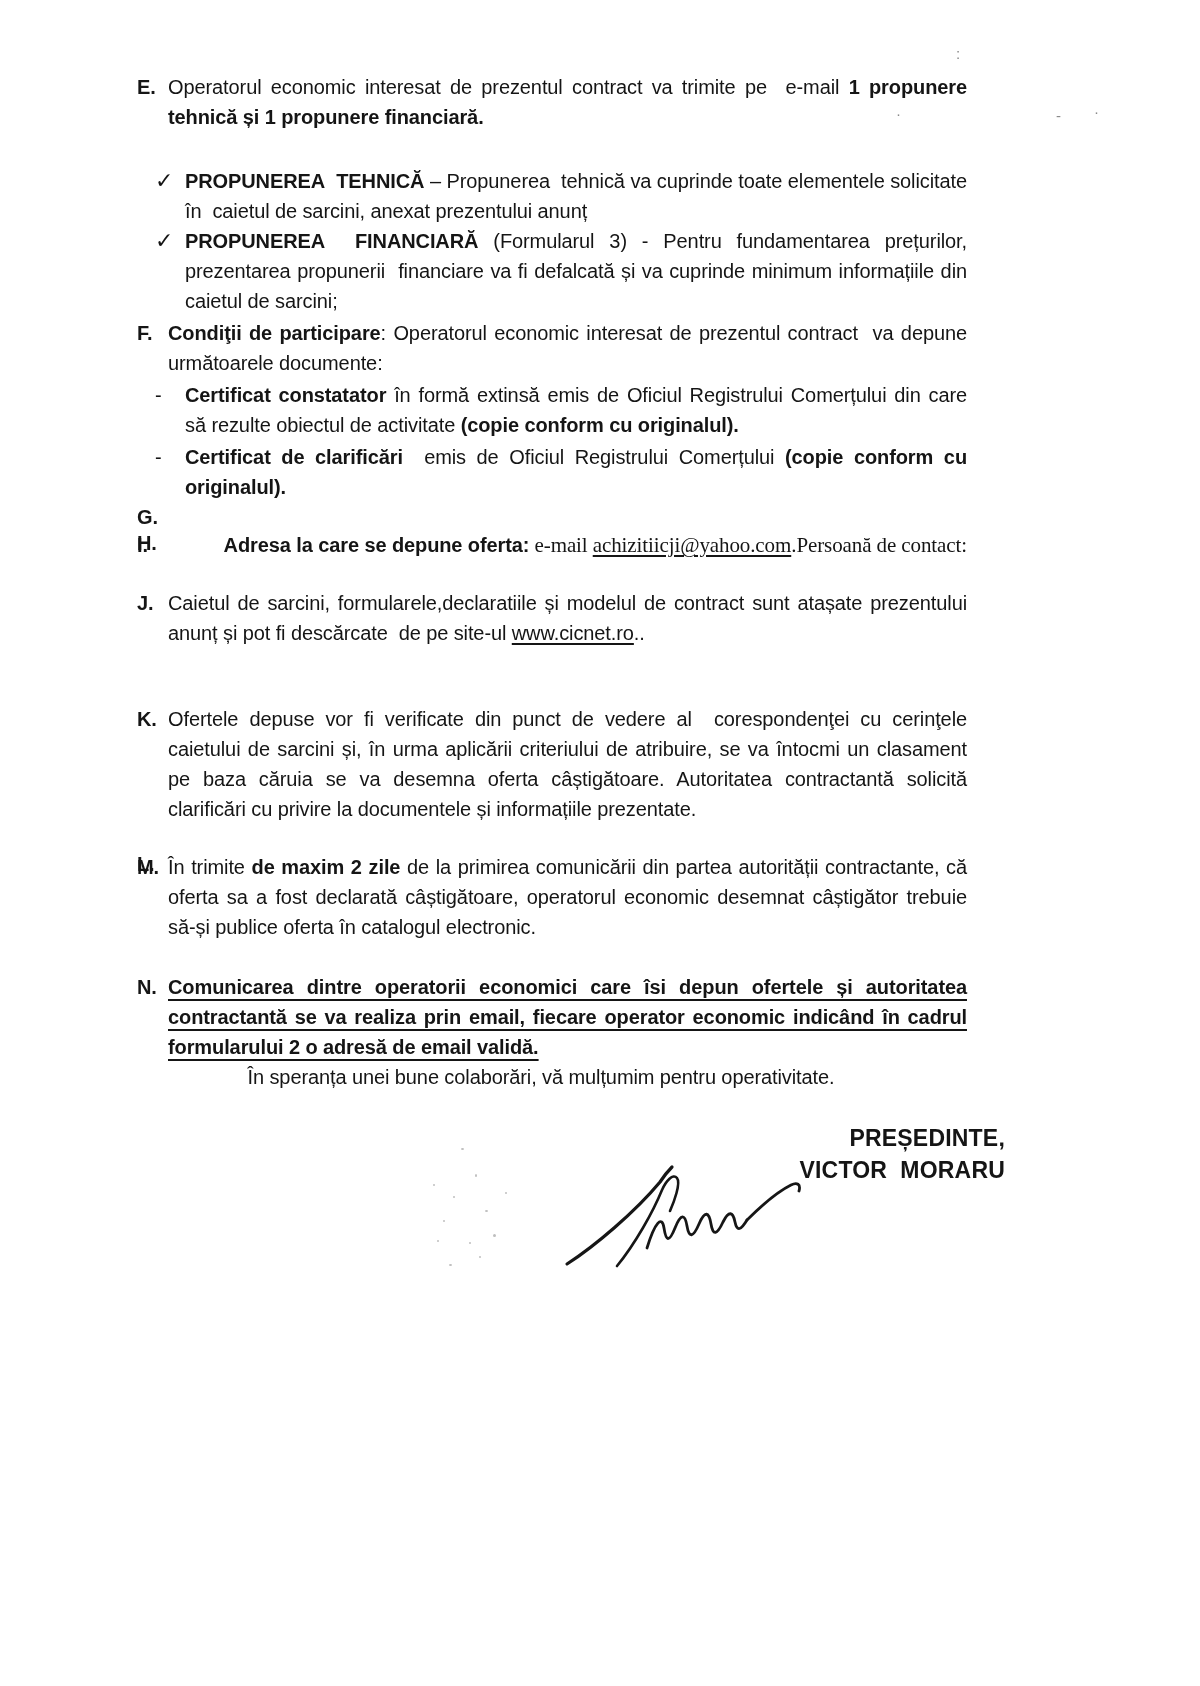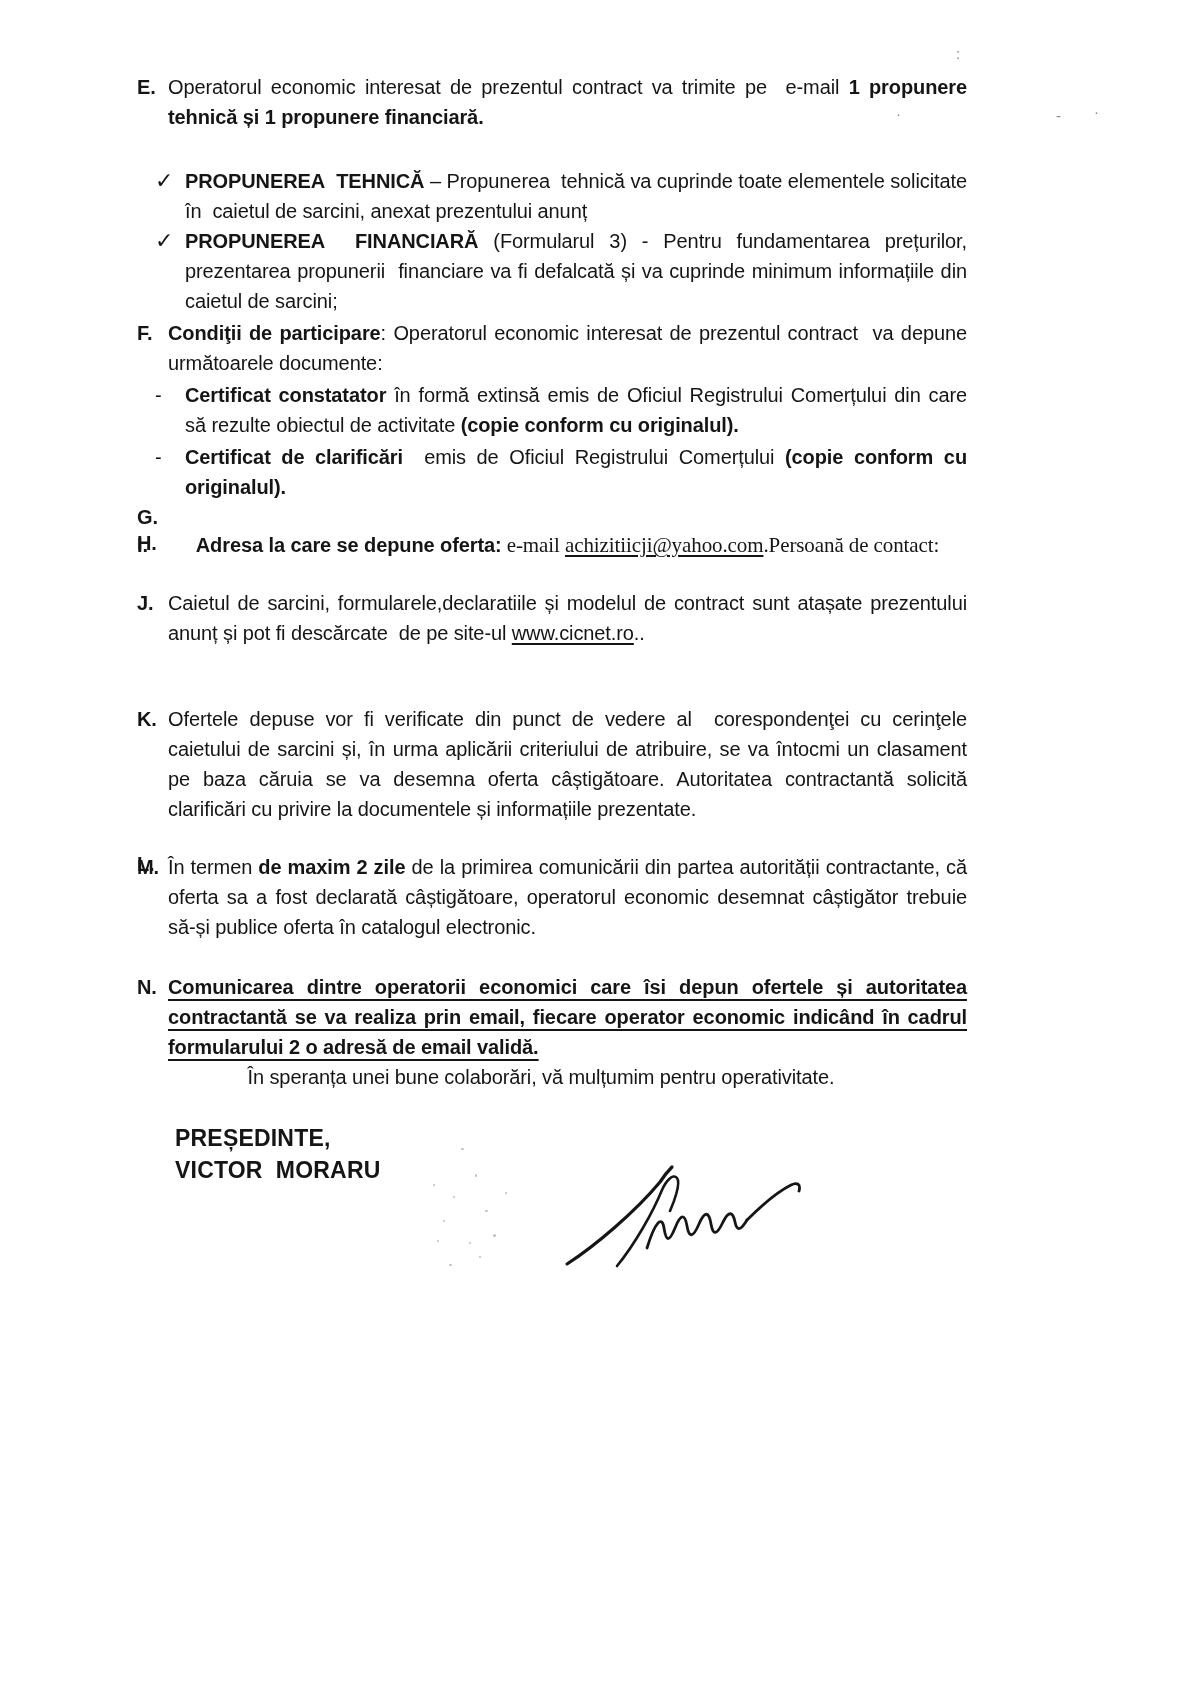--- a/index.html
+++ b/index.html
@@ -16,24 +16,24 @@
   .content{position:absolute;left:137px;top:72px;width:830px;}
   .sec{position:relative;padding-left:31px;text-align:justify;}
   .sec.check,.sec.dash{margin-left:18px;padding-left:30px;}
   .sec.check .lab{font-weight:normal;font-size:22px;}
   .sec.dash .lab{font-weight:normal;}
   .lab{position:absolute;left:0;top:0;font-weight:bold;}
   .run.b{font-weight:bold;}
   .run.sf{font-family:"Liberation Serif",serif;font-size:21px;}
   .run.u{text-decoration:underline;text-underline-offset:3px;}
   .run.uu{text-decoration:underline;text-decoration-thickness:2px;text-underline-offset:5px;}
-  .contact-line1{display:flex;justify-content:center;align-items:baseline;}
+  .contact-line1{display:flex;justify-content:flex-end;align-items:baseline;}
   .contact-line2{font-family:"Liberation Serif",serif;font-size:21px;}
   .closing{margin-left:-22px;padding-left:0;text-align:center;}
-  .sig-block{position:relative;margin-top:30px;text-align:left;transform:translateX(38px);height:220px;}
+  .sig-block{position:relative;margin-top:30px;text-align:right;transform:translateX(38px);height:220px;}
   .sig-title,.sig-name{font-weight:bold;font-size:23px;line-height:32px;letter-spacing:0.2px;}
   .sig-art{position:absolute;left:388px;top:36px;}
   .speckle{position:absolute;background:#b3b3b3;border-radius:50%;opacity:0.85;}
   .artifact{position:absolute;color:#8a8a8a;font-size:15px;line-height:15px;}
 </style>
 </head>
 <body>
 
 <div class="page">
   <div class="content" id="doc-sections">
@@ -48,21 +48,21 @@
       <div class="sec letter" style="margin-top: 28px;">
         <span class="lab">I.</span>
         <div class="contact-line1">
           <span><span class="run b">Adresa la care se depune oferta:</span><span class="run sf"> e-mail </span><span class="run sf u">achizitiicji@yahoo.com</span><span class="run sf">.</span></span>
           <span class="run sf">Persoană de contact:</span>
         </div>
       </div>
       <div class="sec letter" style="margin-top: 28px;"><span class="lab">J.</span><span class="run">Caietul de sarcini, formularele,declaratiile și modelul de contract sunt atașate prezentului anunț și pot fi descărcate &nbsp;de pe site-ul </span><span class="run u">www.cicnet.ro</span><span class="run">..</span></div>
       <div class="sec letter" style="margin-top: 56px;"><span class="lab">K.</span><span class="run">Ofertele depuse vor fi verificate din punct de vedere al &nbsp;corespondenţei cu cerinţele caietului de sarcini și, în urma aplicării criteriului de atribuire, se va întocmi un clasament pe baza căruia se va desemna oferta câștigătoare. Autoritatea contractantă solicită clarificări cu privire la documentele și informațiile prezentate.</span></div>
       <div class="sec letter" style="margin-top: 25px;"><span class="lab">L.</span></div>
-      <div class="sec letter" style="margin-top: 28px;"><span class="lab">M.</span><span class="run">În termen </span><span class="run b">de maxim 2 zile</span><span class="run"> de la primirea comunicării din partea autorității contractante, că oferta sa a fost declarată câștigătoare, operatorul economic desemnat câștigător trebuie să-și publice oferta în catalogul electronic.</span></div>
+      <div class="sec letter" style="margin-top: 28px;"><span class="lab">M.</span><span class="run">În trimite </span><span class="run b">de maxim 2 zile</span><span class="run"> de la primirea comunicării din partea autorității contractante, că oferta sa a fost declarată câștigătoare, operatorul economic desemnat câștigător trebuie să-și publice oferta în catalogul electronic.</span></div>
       <div class="sec letter" style="margin-top: 30px;"><span class="lab">N.</span><span class="run b uu">Comunicarea dintre operatorii economici care îsi depun ofertele și autoritatea contractantă se va realiza prin email, fiecare operator economic indicând în cadrul formularului 2 o adresă de email validă.</span></div>
       <div class="sec closing">În speranța unei bune colaborări, vă mulțumim pentru operativitate.</div>
       <div class="sig-block">
         <div class="sig-title">PREȘEDINTE,</div>
         <div class="sig-name">VICTOR&nbsp; MORARU</div>
         <svg class="sig-art" width="250" height="120" viewBox="0 0 250 120">
           <g fill="none" stroke="#161616" stroke-linecap="round">
             <path stroke-width="3.2" d="M4,106 C32,88 72,54 97,24 C101,18 106,12 109,9"></path>
             <path stroke-width="2.6" d="M54,108 C72,86 90,54 99,32 C103,23 110,15 114,20 C118,25 111,44 107,53"></path>
             <path stroke-width="2.8" d="M84,90 C92,64 99,57 101,70 C103,83 106,85 112,70 C118,55 122,56 124,68 C126,80 130,80 136,66 C142,52 146,54 148,66 C150,78 154,77 160,64 C166,52 170,54 172,64 C174,74 178,72 184,62"></path>

